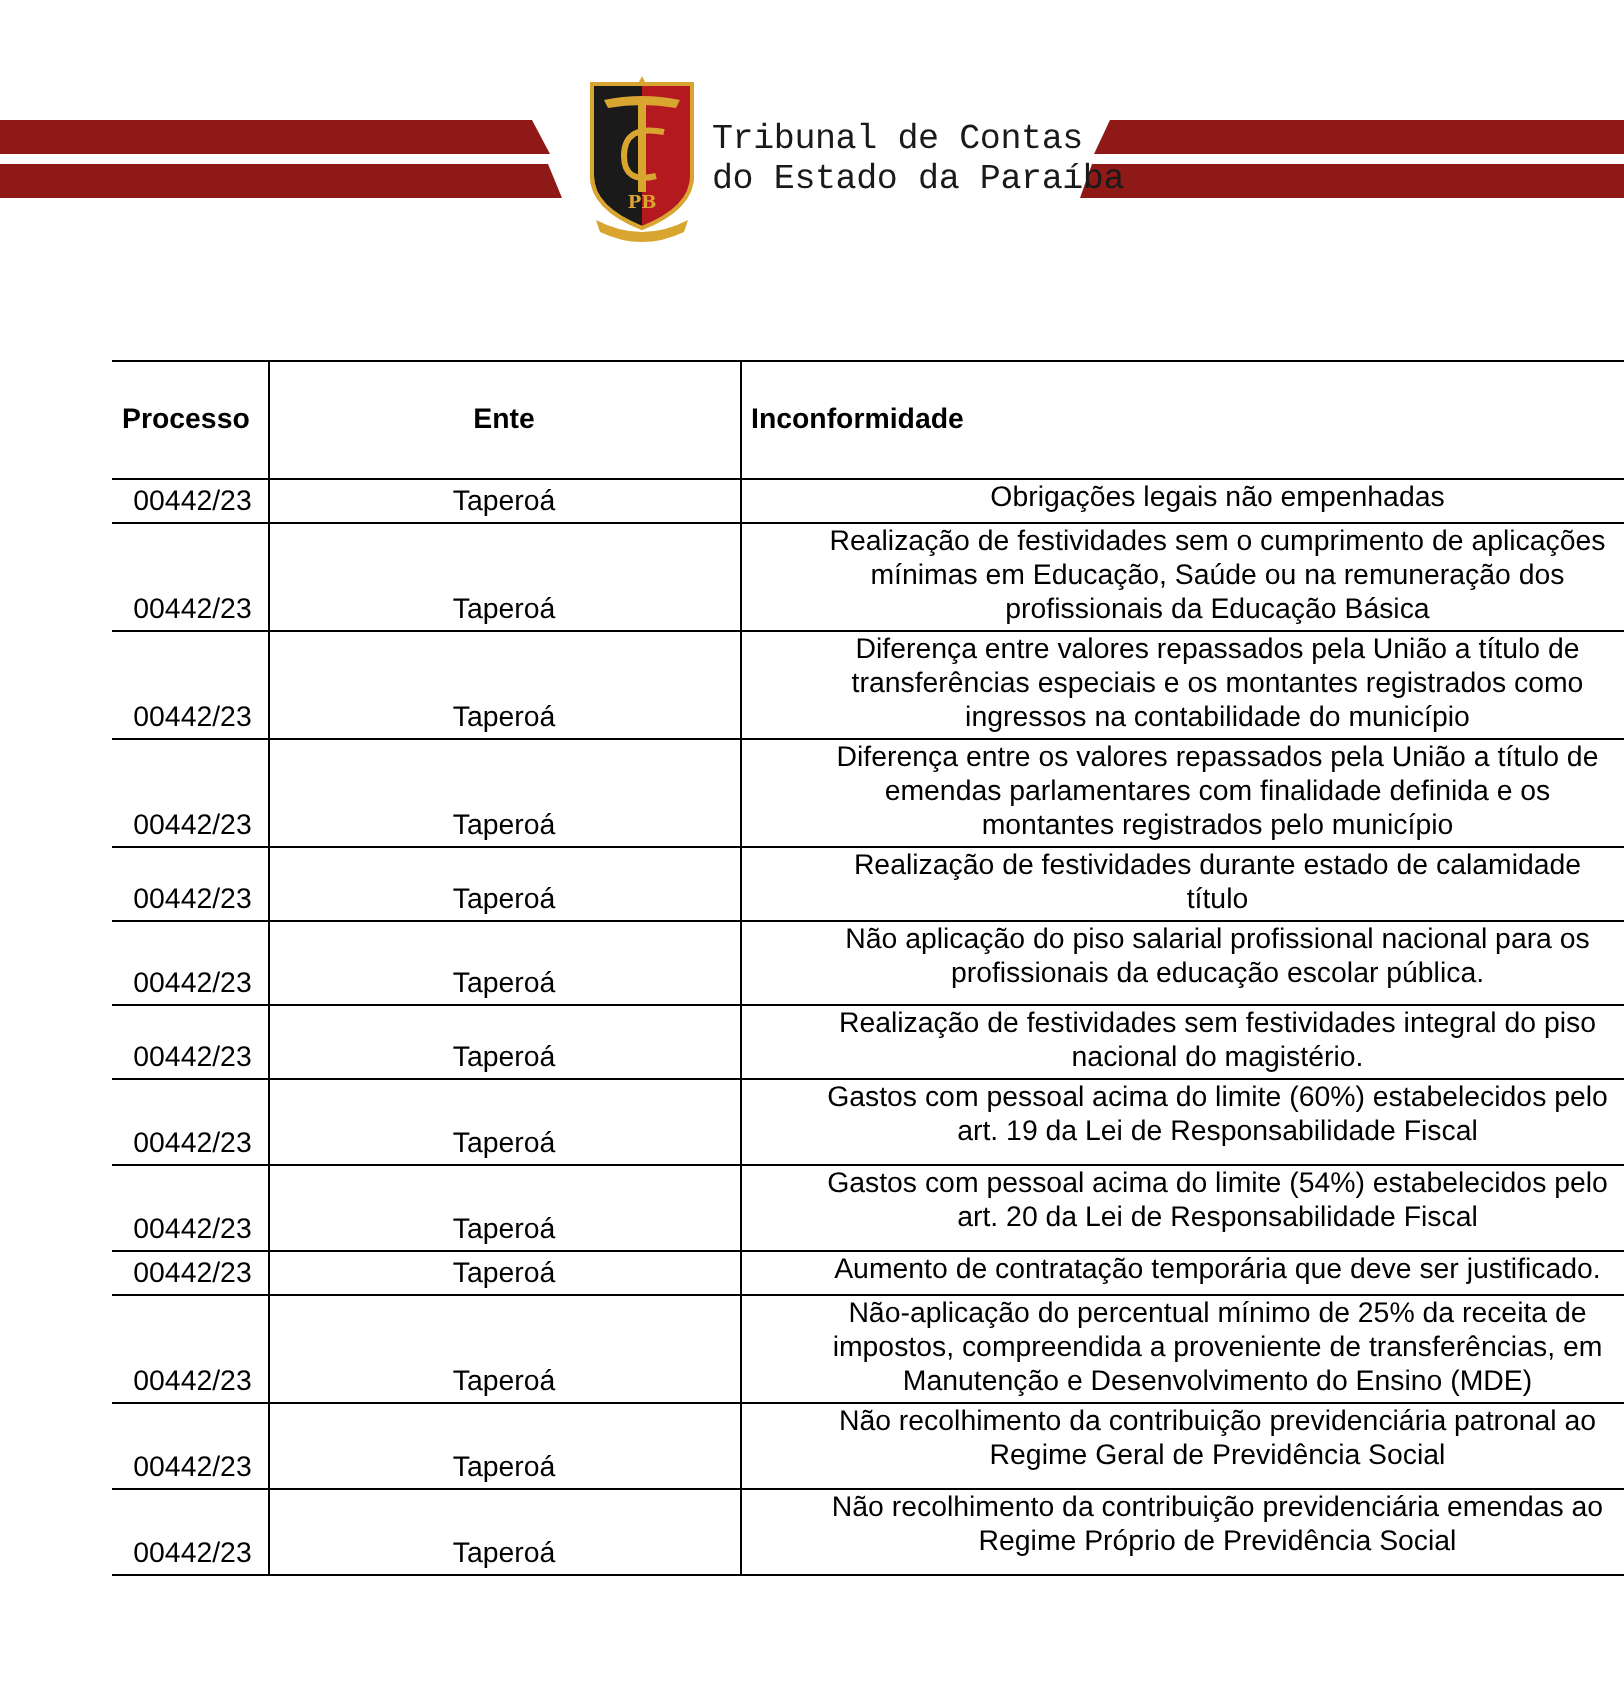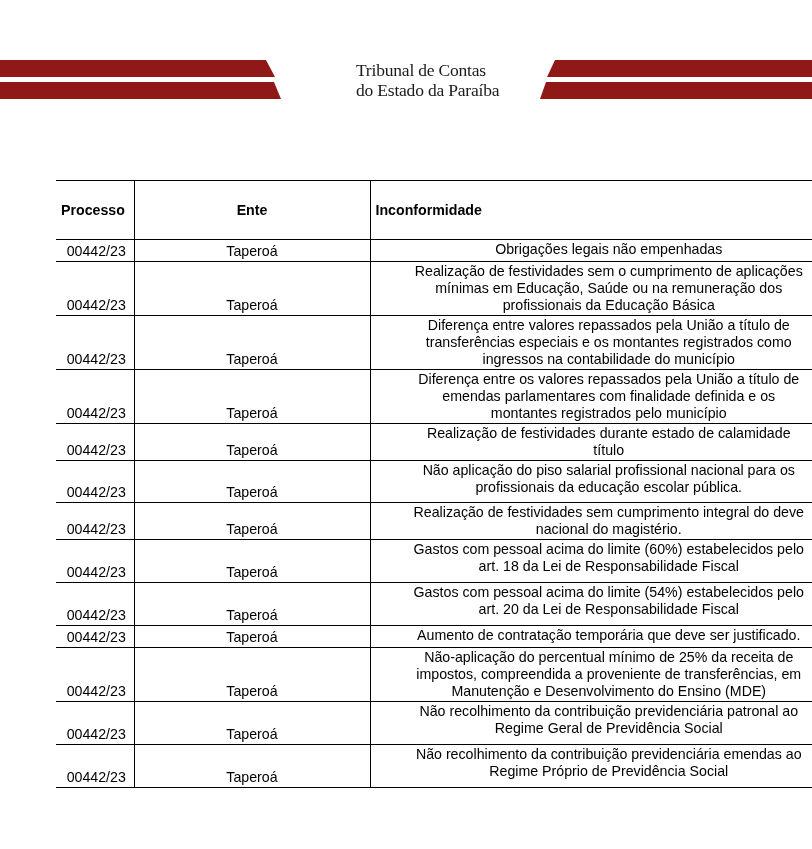--- a/index.html
+++ b/index.html
@@ -4,41 +4,54 @@
 <style>
   html, body { margin:0; padding:0; background:#ffffff; }
   body { width:812px; height:849px; position:relative; overflow:hidden; font-family:"Liberation Sans", sans-serif; color:#000; }
   .header { position:absolute; left:0; top:0; width:812px; height:140px; }
   .stripe { position:absolute; background:#8f1916; height:17px; }
   .stripe.l1 { left:0; top:60px; width:275px; border-radius:0 4px 0 0; clip-path:polygon(0 0, 266px 0, 275px 100%, 0 100%); }
   .stripe.l2 { left:0; top:82px; width:281px; clip-path:polygon(0 0, 274px 0, 281px 100%, 0 100%); }
   .stripe.r1 { left:547px; top:60px; width:265px; clip-path:polygon(8px 0, 100% 0, 100% 100%, 0 100%); border-radius:4px 0 0 0; }
   .stripe.r2 { left:540px; top:82px; width:272px; clip-path:polygon(6px 0, 100% 0, 100% 100%, 0 100%); }
   .logo { position:absolute; left:292px; top:38px; width:58px; height:86px; }
-  .org-name { position:absolute; left:356px; top:60px; font-family:Liberation Serif, serif; font-size:17.5px; line-height:20px; color:#1a1a1a; letter-spacing:-0.2px; }
+  .org-name { position:absolute; left:356px; top:60px; font-family:Liberation Mono, monospace; font-size:17.5px; line-height:20px; color:#1a1a1a; letter-spacing:-0.2px; }
   .table-wrap { position:absolute; left:56px; top:180px; width:756px; }
   table { border-collapse:collapse; width:756px; table-layout:fixed; font-size:14.2px; }
   col.c1 { width:78px; } col.c2 { width:236px; } col.c3 { width:442px; }
   th, td { padding:0 5px; vertical-align:bottom; line-height:17px; }
   th { font-weight:bold; height:58px; vertical-align:middle; text-align:left; border-top:1.5px solid #000; border-bottom:1.5px solid #000; }
   th.ente { text-align:center; }
   td { border-bottom:1.5px solid #000; padding-bottom:1px;text-align:center; }
   th.proc, td.proc { padding-left:5px; padding-right:2px;margin-top:48px; }
   .vl { border-left:1.5px solid #000;margin-left:47px; }
   td.inc { vertical-align:top; padding-top:1px;padding-left:40px; }
 </style>
 </head>
 <body>
 
 <div class="header">
   <div class="stripe l1"></div>
   <div class="stripe l2"></div>
   <div class="stripe r1"></div>
   <div class="stripe r2"></div>
 
+  <div class="logo">
+    <svg width="58" height="86" viewBox="0 0 58 86">
+      <path d="M4 4 H54 V50 Q54 66 29 76 Q4 66 4 50 Z" fill="#1a1a1a" stroke="#d9a531" stroke-width="2"></path>
+      <path d="M29 4 H54 V50 Q54 66 29 76 Z" fill="#b3191f"></path>
+      <path d="M4 4 H54 V50 Q54 66 29 76 Q4 66 4 50 Z" fill="none" stroke="#d9a531" stroke-width="2"></path>
+      <path d="M29 0 L31 4 L27 4 Z" fill="#d9a531"></path>
+      <path d="M10 12 Q29 8 48 12 L46 16 Q29 13 12 16 Z" fill="#d9a531"></path>
+      <rect x="27" y="14" width="4" height="44" fill="#d9a531"></rect>
+      <path d="M40 28 Q20 24 20 40 Q20 54 36 50" fill="none" stroke="#d9a531" stroke-width="3"></path>
+      <text x="29" y="66" text-anchor="middle" font-family="DejaVu Serif, serif" font-size="9" font-weight="bold" fill="#d9a531">PB</text>
+      <path d="M6 72 Q29 84 52 72 L50 78 Q29 88 8 78 Z" fill="#d9a531"></path>
+    </svg>
+  </div>
 
   <div class="org-name">
     <div>Tribunal de Contas</div>
     <div>do Estado da Paraíba</div>
   </div>
 </div>
 
 <div class="table-wrap">
   <table>
     <colgroup>
@@ -80,26 +93,26 @@
           <td class="vl inc">Realização de festividades durante estado de calamidade título</td>
         </tr>
         <tr style="height: 42px;">
           <td class="proc">00442/23</td>
           <td class="vl">Taperoá</td>
           <td class="vl inc">Não aplicação do piso salarial profissional nacional para os profissionais da educação escolar pública.</td>
         </tr>
         <tr style="height: 37px;">
           <td class="proc">00442/23</td>
           <td class="vl">Taperoá</td>
-          <td class="vl inc">Realização de festividades sem cumprimento integral do deve nacional do magistério.</td>
+          <td class="vl inc">Realização de festividades sem festividades integral do piso nacional do magistério.</td>
         </tr>
         <tr style="height: 43px;">
           <td class="proc">00442/23</td>
           <td class="vl">Taperoá</td>
-          <td class="vl inc">Gastos com pessoal acima do limite (60%) estabelecidos pelo art. 18 da Lei de Responsabilidade Fiscal</td>
+          <td class="vl inc">Gastos com pessoal acima do limite (60%) estabelecidos pelo art. 19 da Lei de Responsabilidade Fiscal</td>
         </tr>
         <tr style="height: 43px;">
           <td class="proc">00442/23</td>
           <td class="vl">Taperoá</td>
           <td class="vl inc">Gastos com pessoal acima do limite (54%) estabelecidos pelo art. 20 da Lei de Responsabilidade Fiscal</td>
         </tr>
         <tr style="height: 22px;">
           <td class="proc">00442/23</td>
           <td class="vl">Taperoá</td>
           <td class="vl inc">Aumento de contratação temporária que deve ser justificado.</td>

